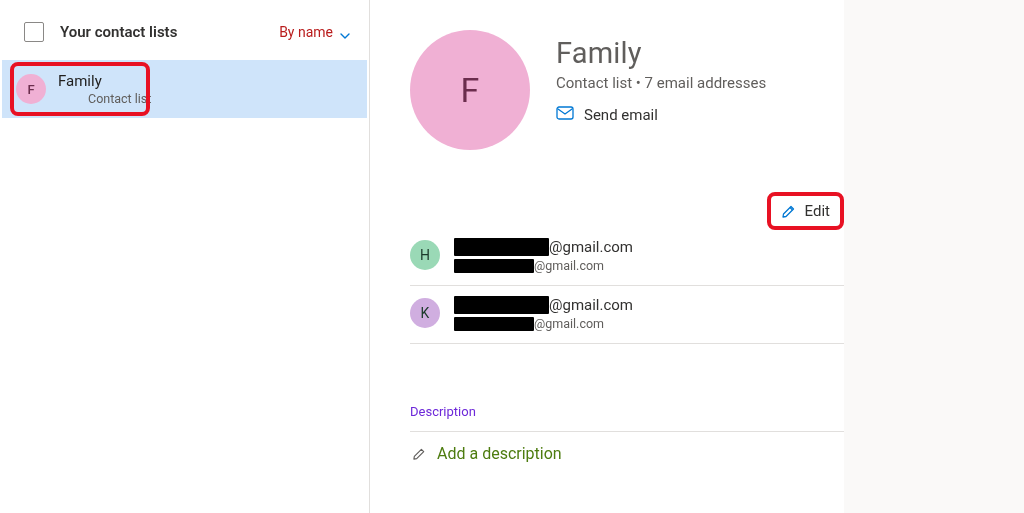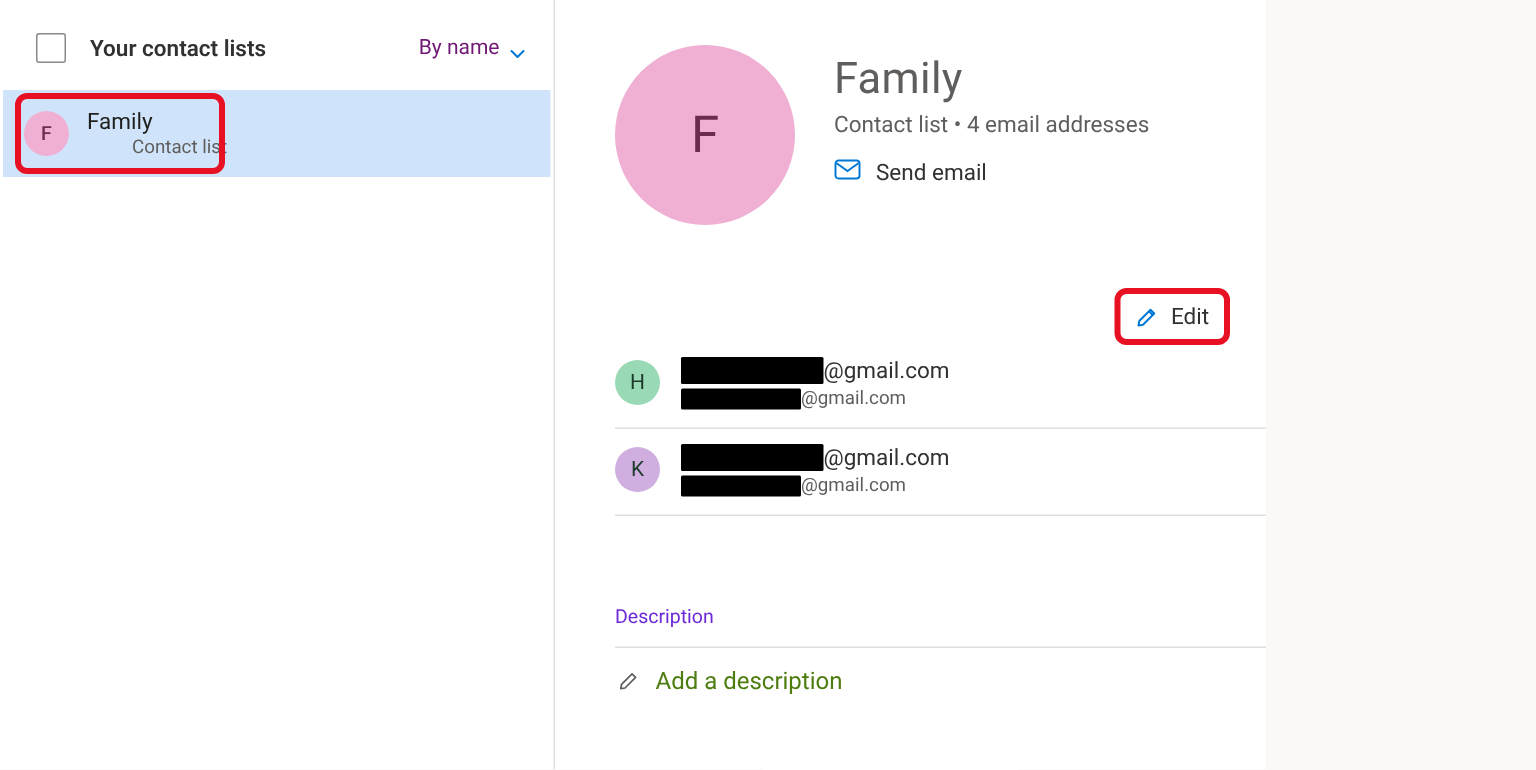--- a/index.html
+++ b/index.html
@@ -33,21 +33,21 @@
     flex: none;
   }
   .sidebar-title {
     margin-left: 16px;
     font-size: 15px;
     font-weight: 600;
     color: #323130;
   }
   .sort-btn {
     margin-left: auto;
-    color: #701a75;
+    color: #b91c1c;
     font-size: 14px;
     display: flex; align-items: flex-end; gap: 6px;
     cursor: pointer;
   }
   .chev-down {
     width: 10px; height: 10px; display:inline-block;
   }
   .chev-down svg { display:block; }
 
   .list-item {
@@ -95,21 +95,21 @@
   .hdr-name { font-size: 29px; font-weight: 400; color:#605e5c; letter-spacing:0.2px; }
   .hdr-sub { font-size: 15px; color:#605e5c; margin-top: 4px; }
   .send-row {
     margin-top: 14px;
     display: flex; align-items: flex-start; gap: 10px;
     font-size: 15px; color:#323130; cursor: pointer;
   }
   .mail-icon svg { display:block; }
 
   .edit-wrap {
-    position: absolute; top: 192px; right: 24px;
+    position: absolute; top: 192px; right: 0;
     border: 4px solid #e81123; border-radius: 8px;
     padding: 4px 6px;
   }
   .edit-btn {
     display: flex; align-items: center; gap: 8px;
     font-size: 15px; color:#323130; cursor: pointer;
     padding: 2px 4px;
   }
   .pencil svg { display:block; }
 
@@ -182,21 +182,21 @@
   </aside>
 
   <main class="main">
 
     <div class="hdr">
       <div class="big-avatar">
         <span>F</span>
       </div>
       <div class="hdr-txt">
         <div class="hdr-name">Family</div>
-        <div class="hdr-sub">Contact list • 4 email addresses</div>
+        <div class="hdr-sub">Contact list • 7 email addresses</div>
         <div class="send-row">
           <span class="mail-icon">
             <svg width="18" height="14" viewBox="0 0 18 14">
                 <rect x="1" y="1" width="16" height="12" rx="2" fill="none" stroke="#0078d4" stroke-width="1.3"></rect>
                 <path d="M2 3 L9 8 L16 3" fill="none" stroke="#0078d4" stroke-width="1.3" stroke-linecap="round"></path>
               </svg>
           </span>
           <span>Send email</span>
         </div>
       </div>

